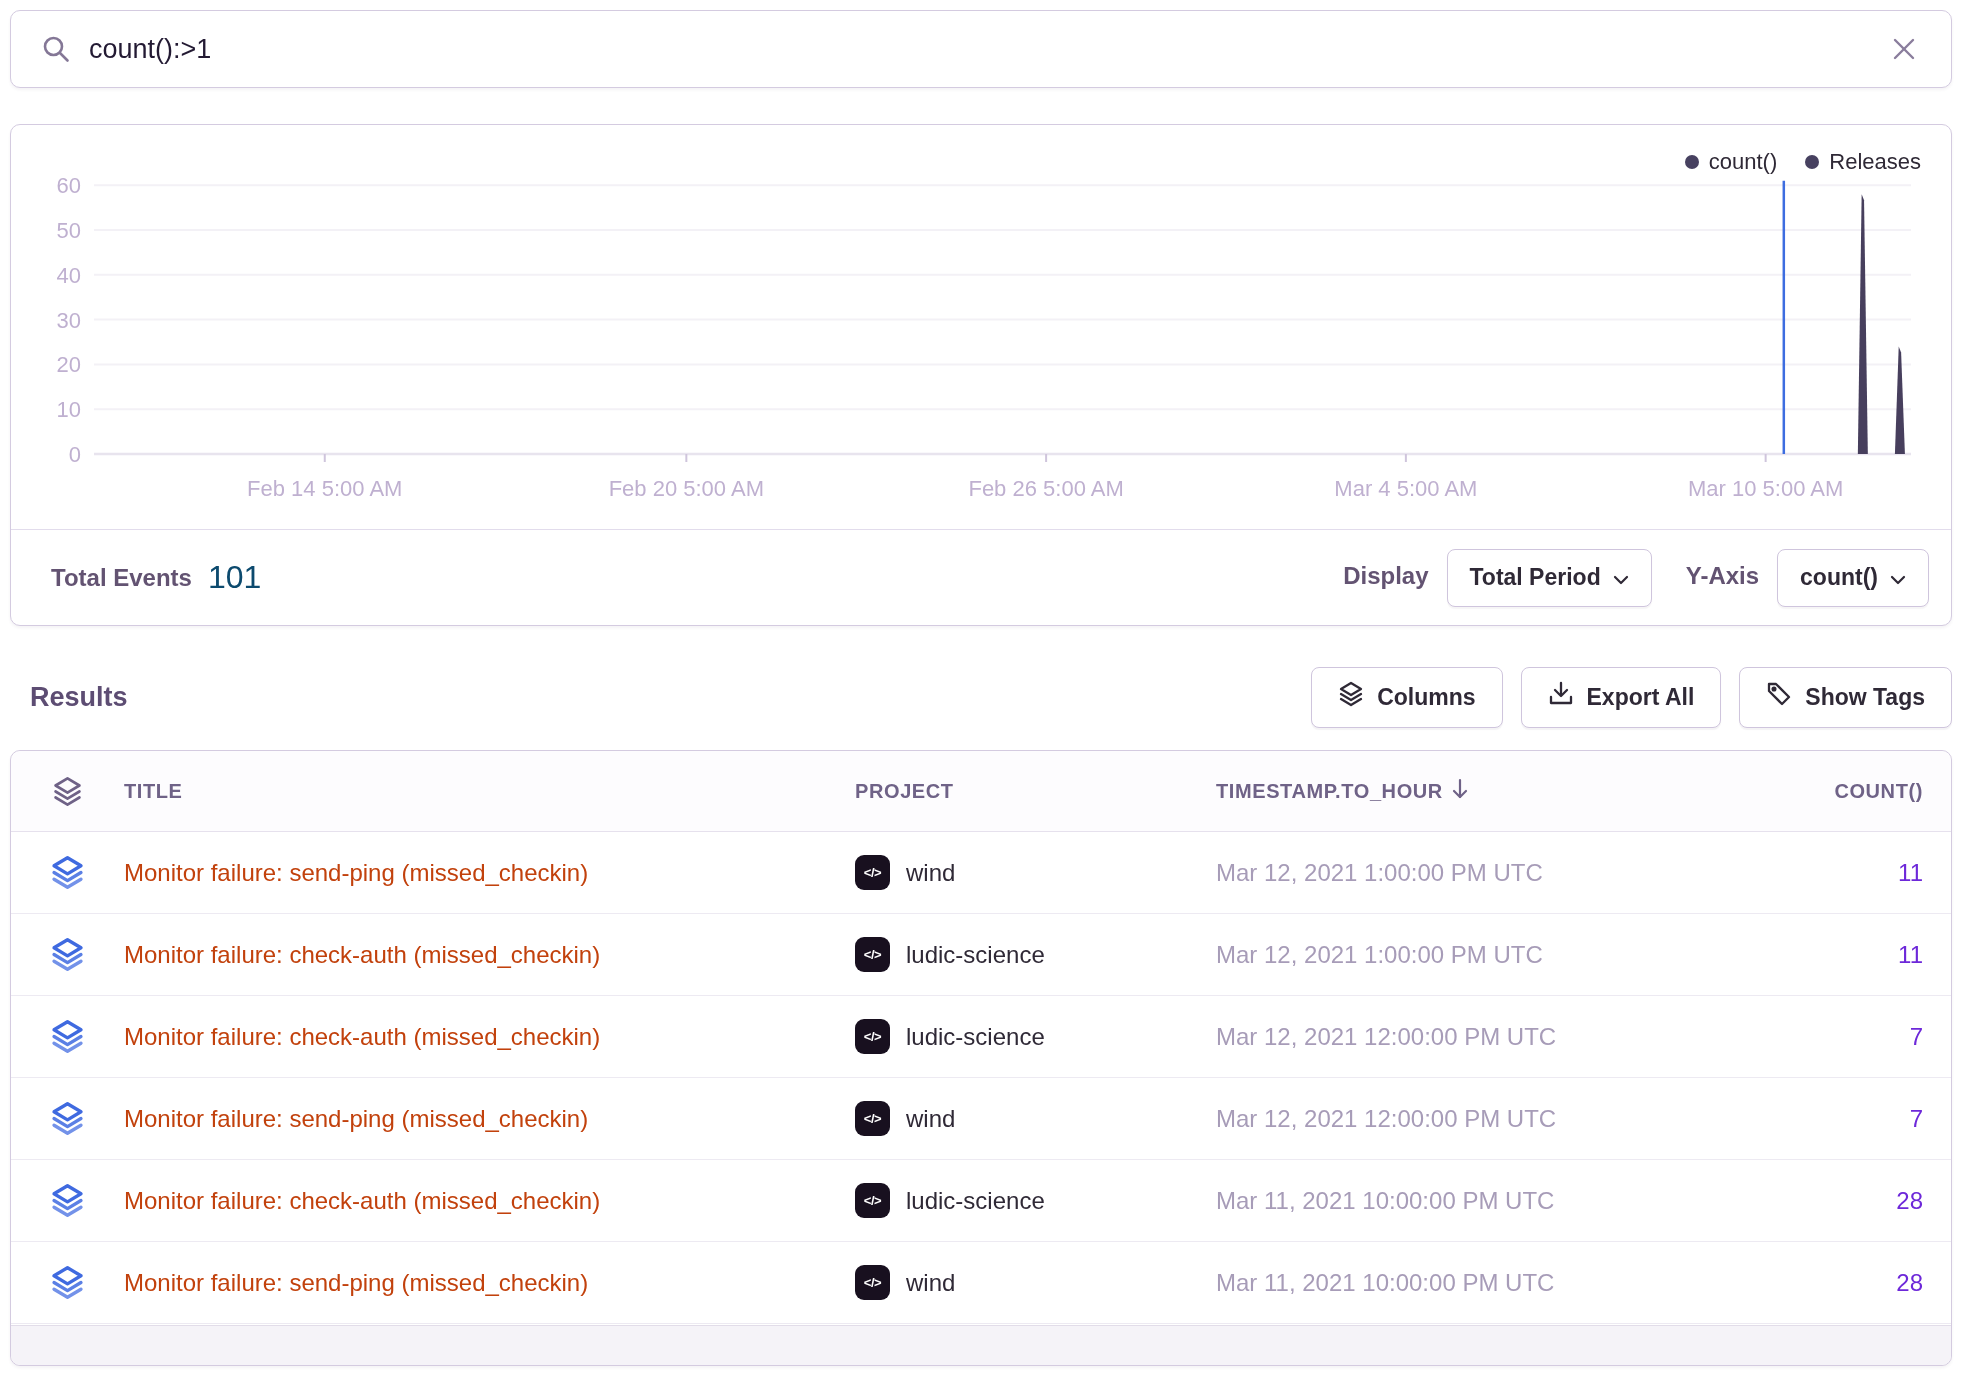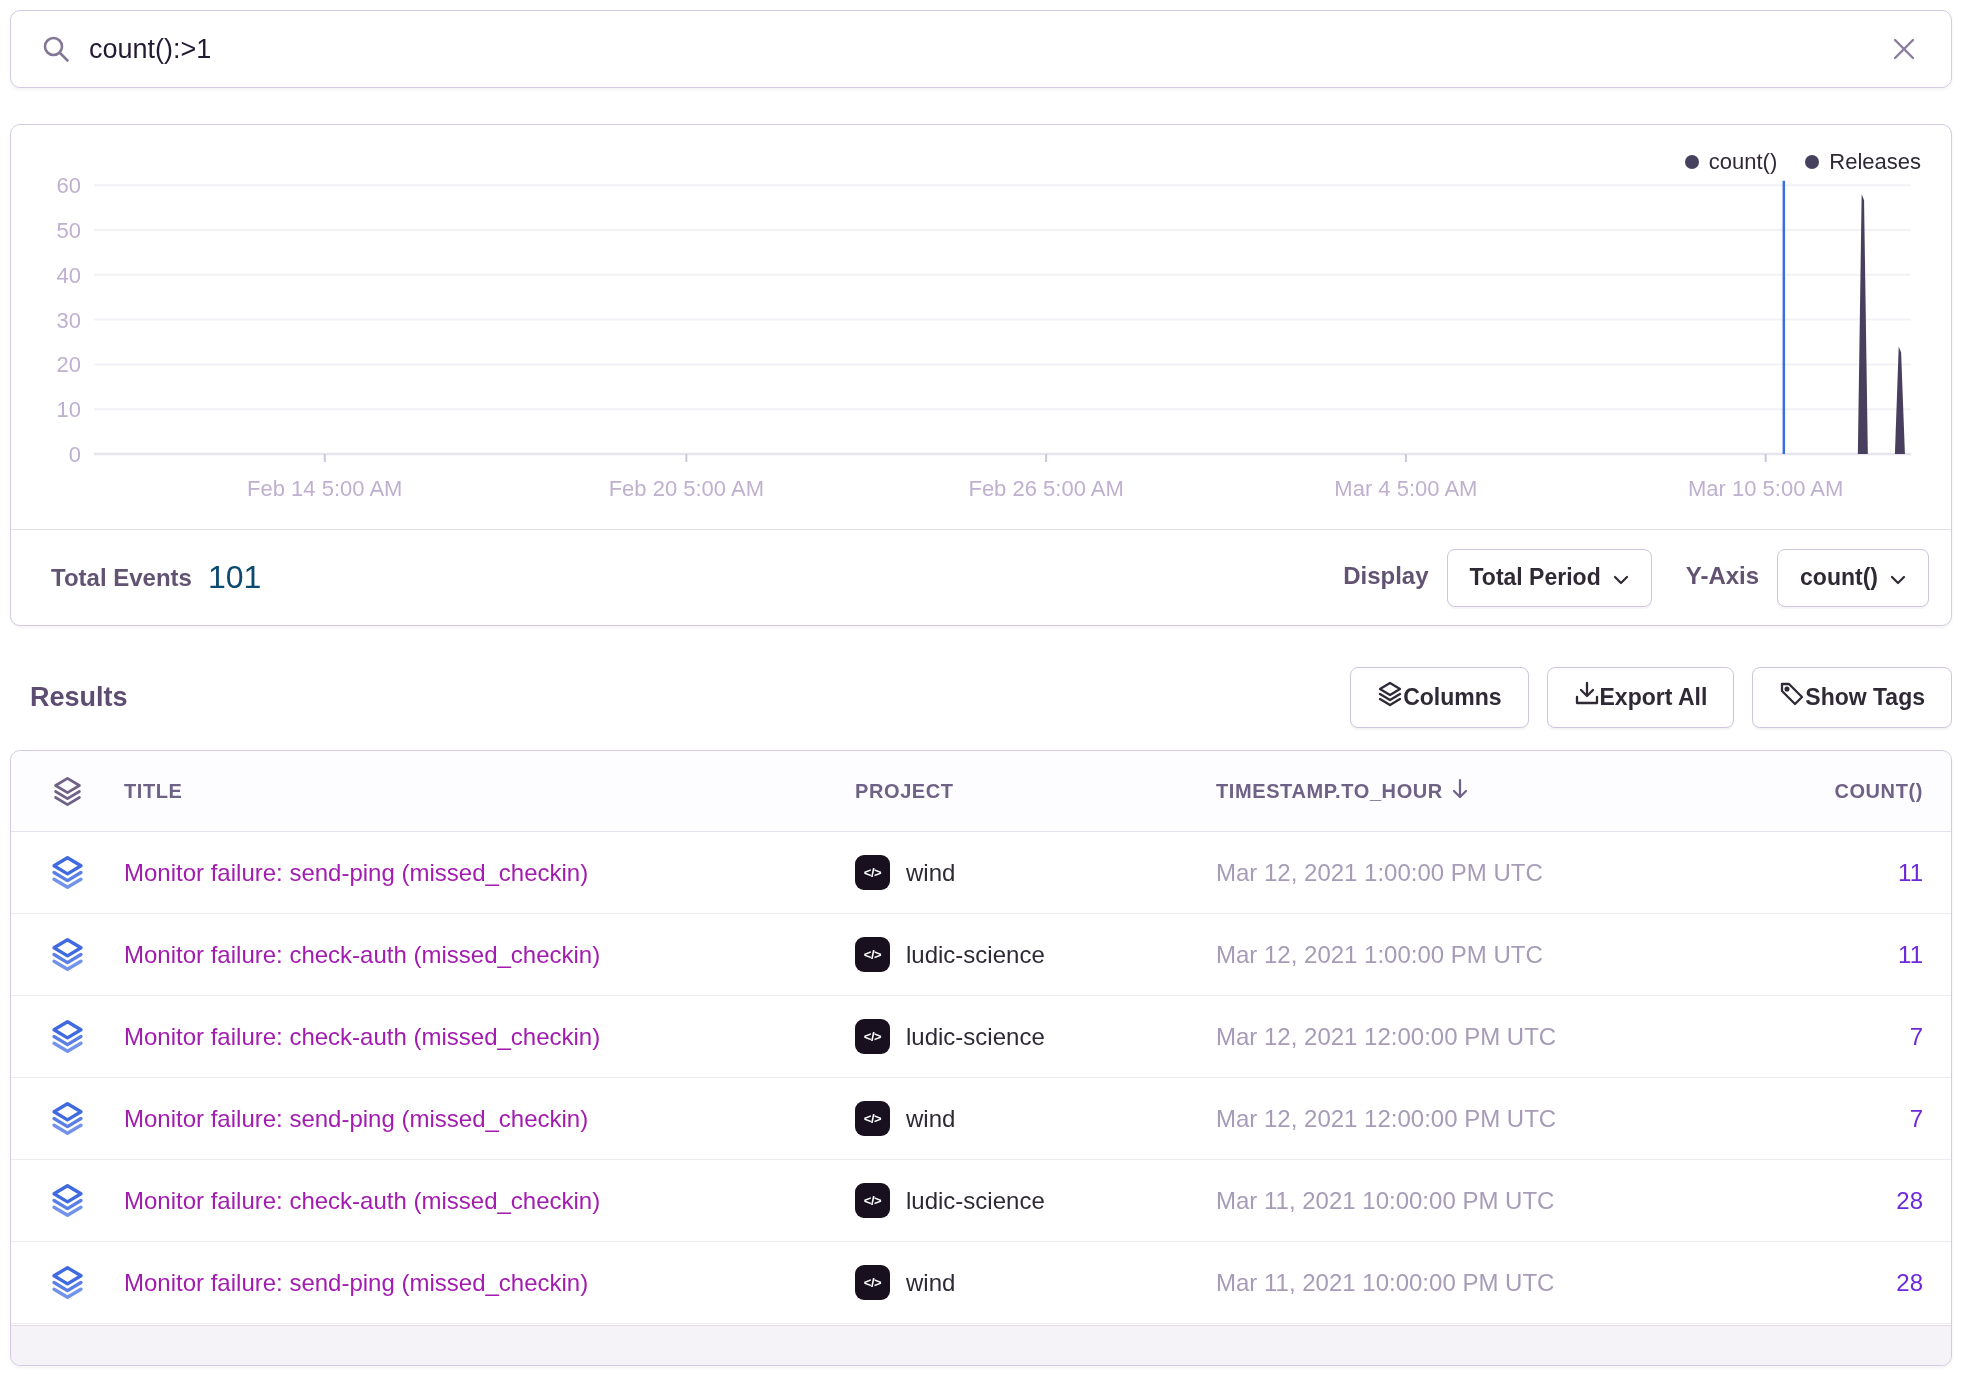--- a/index.html
+++ b/index.html
@@ -34,38 +34,38 @@
   .dropdown { display:inline-flex; align-items:center; gap:12px; background:#fff;
     border:1.5px solid #cfc5dd; border-radius:8px; padding:0 22px; height:58px;
     font-size:23px; font-weight:bold; color:#2f2936; cursor:pointer;
     box-shadow:0 2px 1px rgba(70,57,88,0.05); font-family:inherit; }
 
   
   .results-bar { position:absolute; left:10px; top:664px; width:1942px; height:66px;
     display:flex; align-items:center; }
   .results-title { font-size:27px; font-weight:bold; color:#5d4d73;margin-left:20px; }
   .results-spacer { flex:1; }
-  .btn { display:inline-flex; align-items:center; background:#fff;
+  .btn { display:inline-flex; align-items:center; gap:13px; background:#fff;
     border:1.5px solid #cfc5dd; border-radius:8px; padding:0 26px; height:61px;
     font-size:23px; font-weight:bold; color:#2f2936; cursor:pointer;
     box-shadow:0 2px 1px rgba(70,57,88,0.06); margin-left:18px; font-family:inherit; }
 
   
   .table-panel { top:750px; height:616px; overflow:hidden; }
   .tgrid { display:grid; grid-template-columns:113px 731px 361px 520px 1fr;
     align-items:center; }
   .thead { height:81px; border-bottom:1.5px solid #e6e1ed; background:#fdfcfe;
     border-radius:10px 10px 0 0; }
   .th { font-size:20px; font-weight:bold; letter-spacing:0.6px; color:#6f6287;
     text-transform:uppercase; display:flex; align-items:center; gap:8px; }
   .th.right, .td.right { justify-content:flex-end; text-align:right; padding-right:28px; }
   .icon-cell { display:flex; justify-content:center; }
   .trow { height:82px; border-bottom:1px solid #edeaf2; }
   .td { font-size:24px; display:flex; align-items:center; }
-  .td.title { color:#a21caf; }
+  .td.title { color:#c2410c; }
   .td.timestamp { color:#a79cb8; }
   .td.count { color:#6d28d9; font-weight:normal; }
   .proj-badge { width:35px; height:35px; background:#18101f; border-radius:9px;
     color:#fff; font-size:13px; font-weight:bold; display:inline-flex;
     align-items:center; justify-content:center; margin-right:16px; flex:0 0 auto;
     letter-spacing:-0.5px; }
   .table-footer { position:absolute; left:0; right:0; bottom:0; height:40px;
     background:#f5f3f8; border-top:1.5px solid #e2dde9; border-radius:0 0 9px 9px; }
 </style>
 </head>

